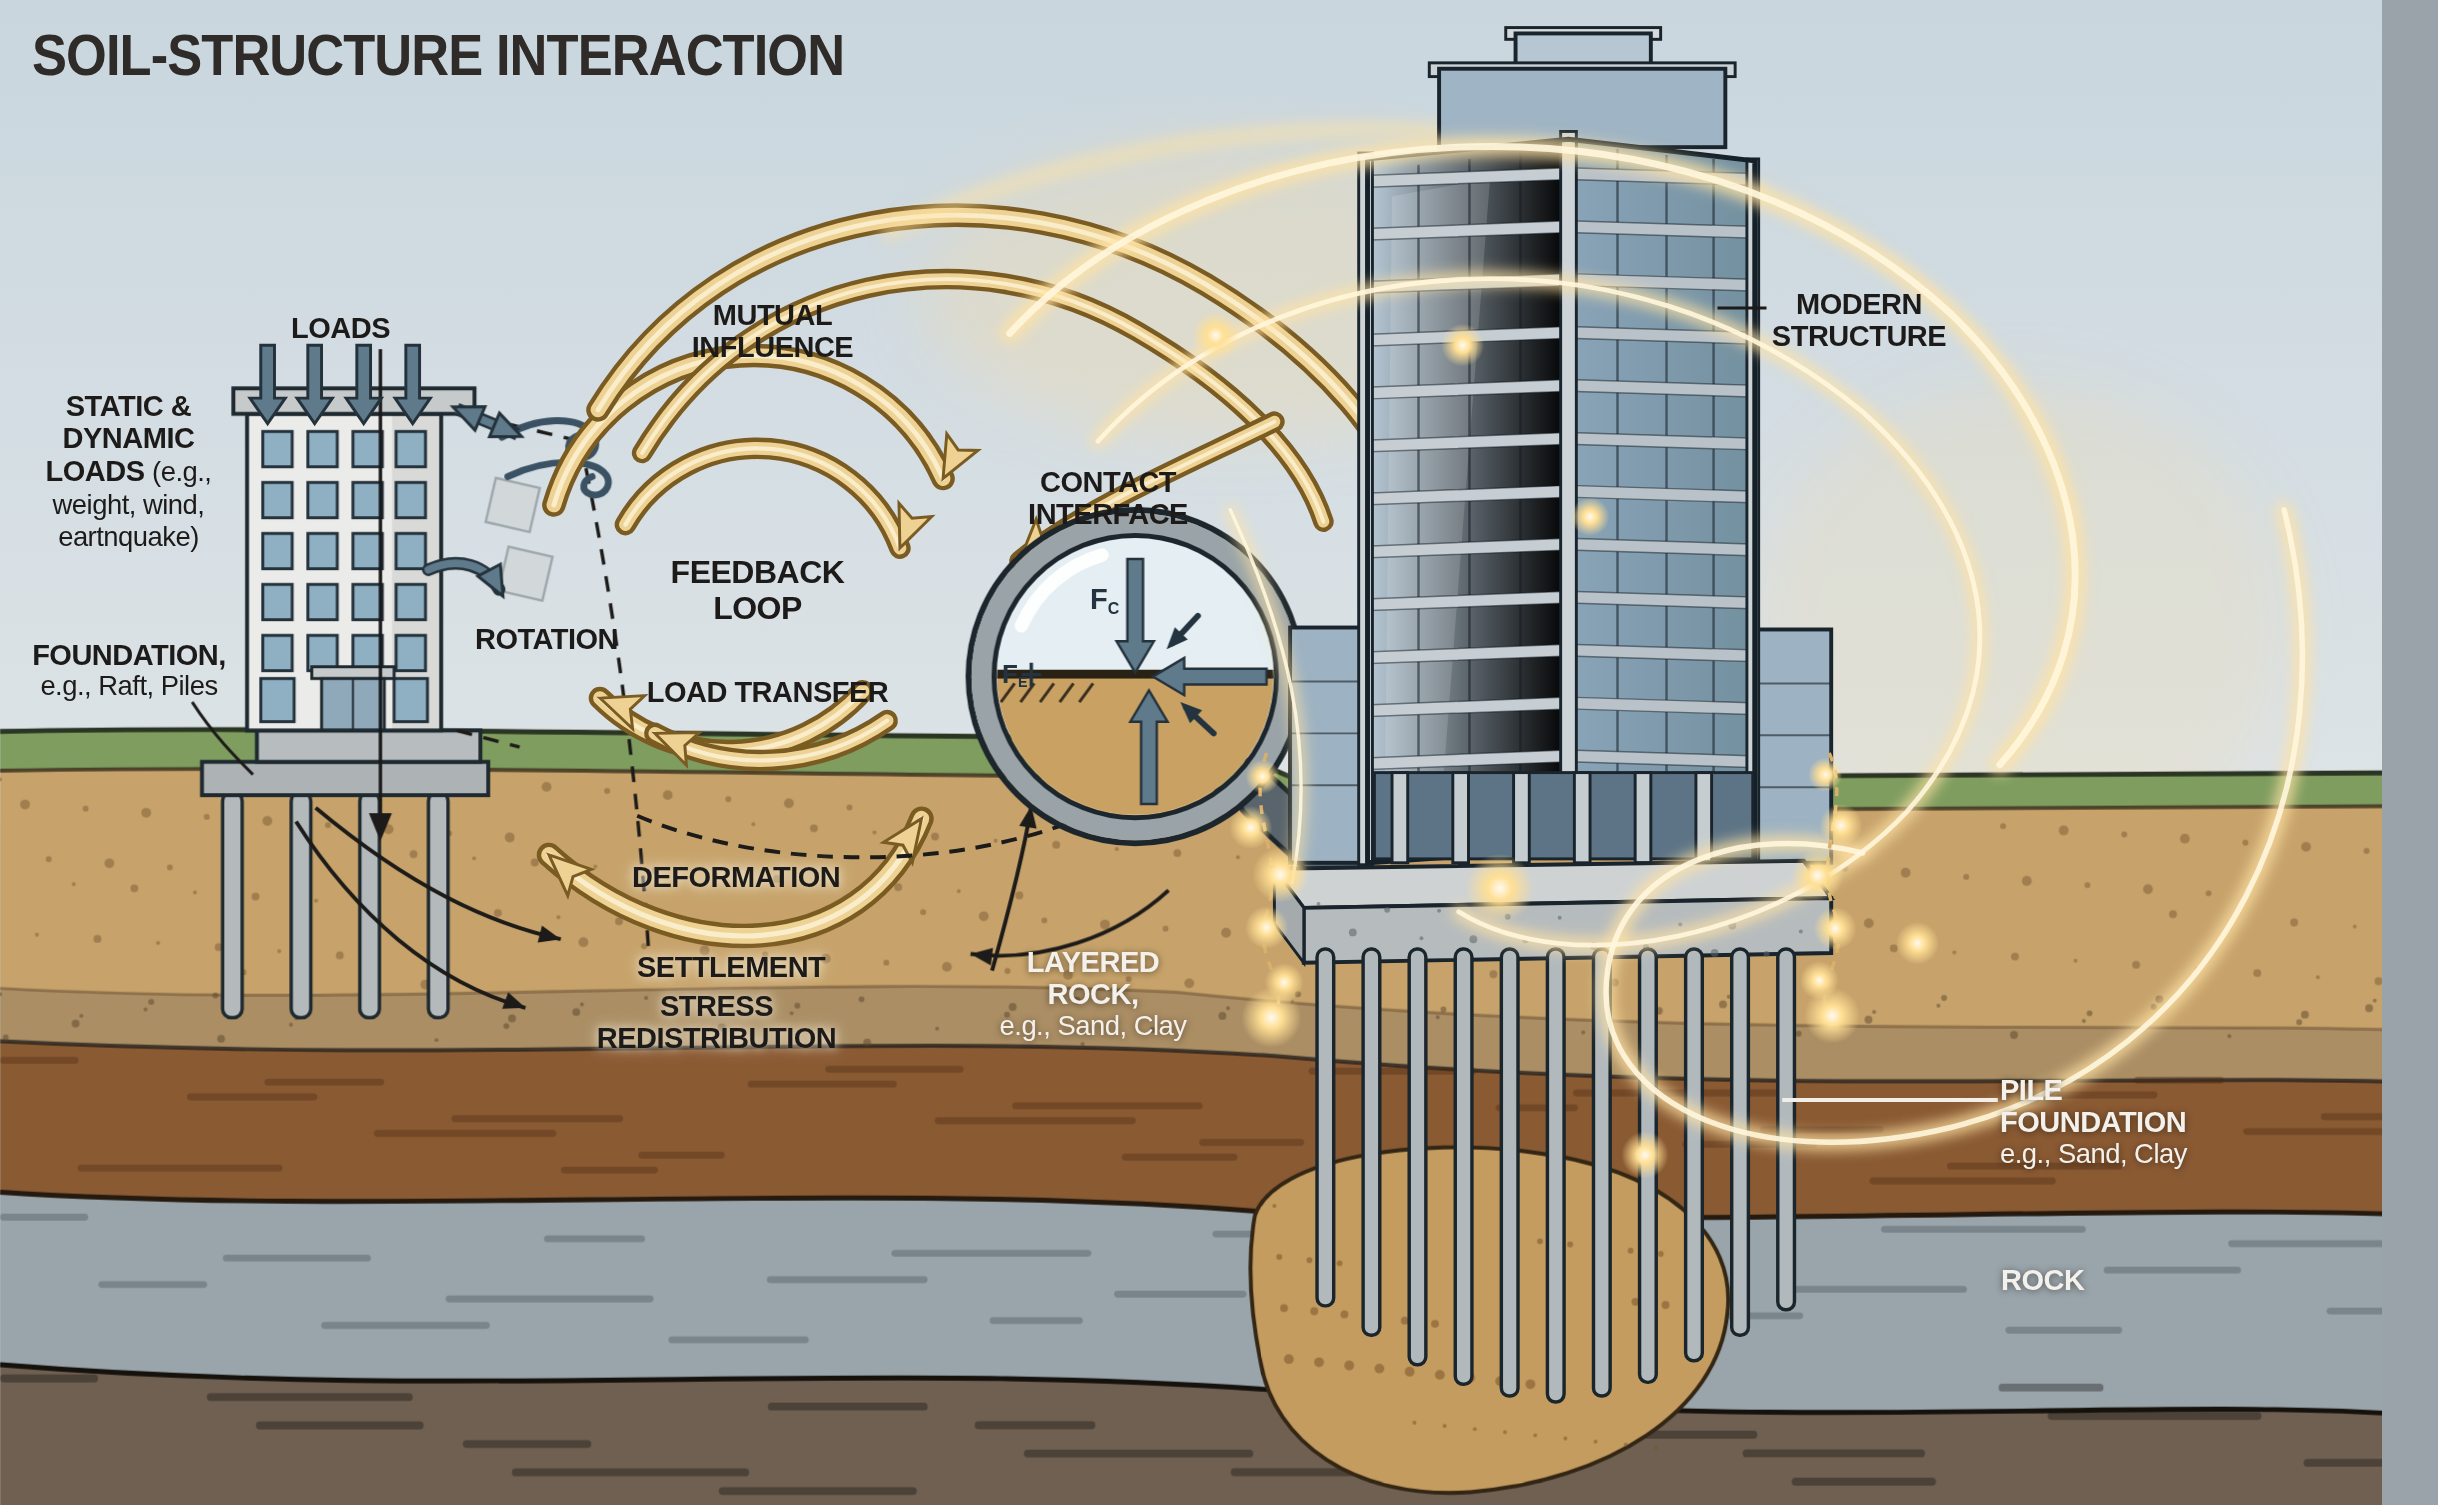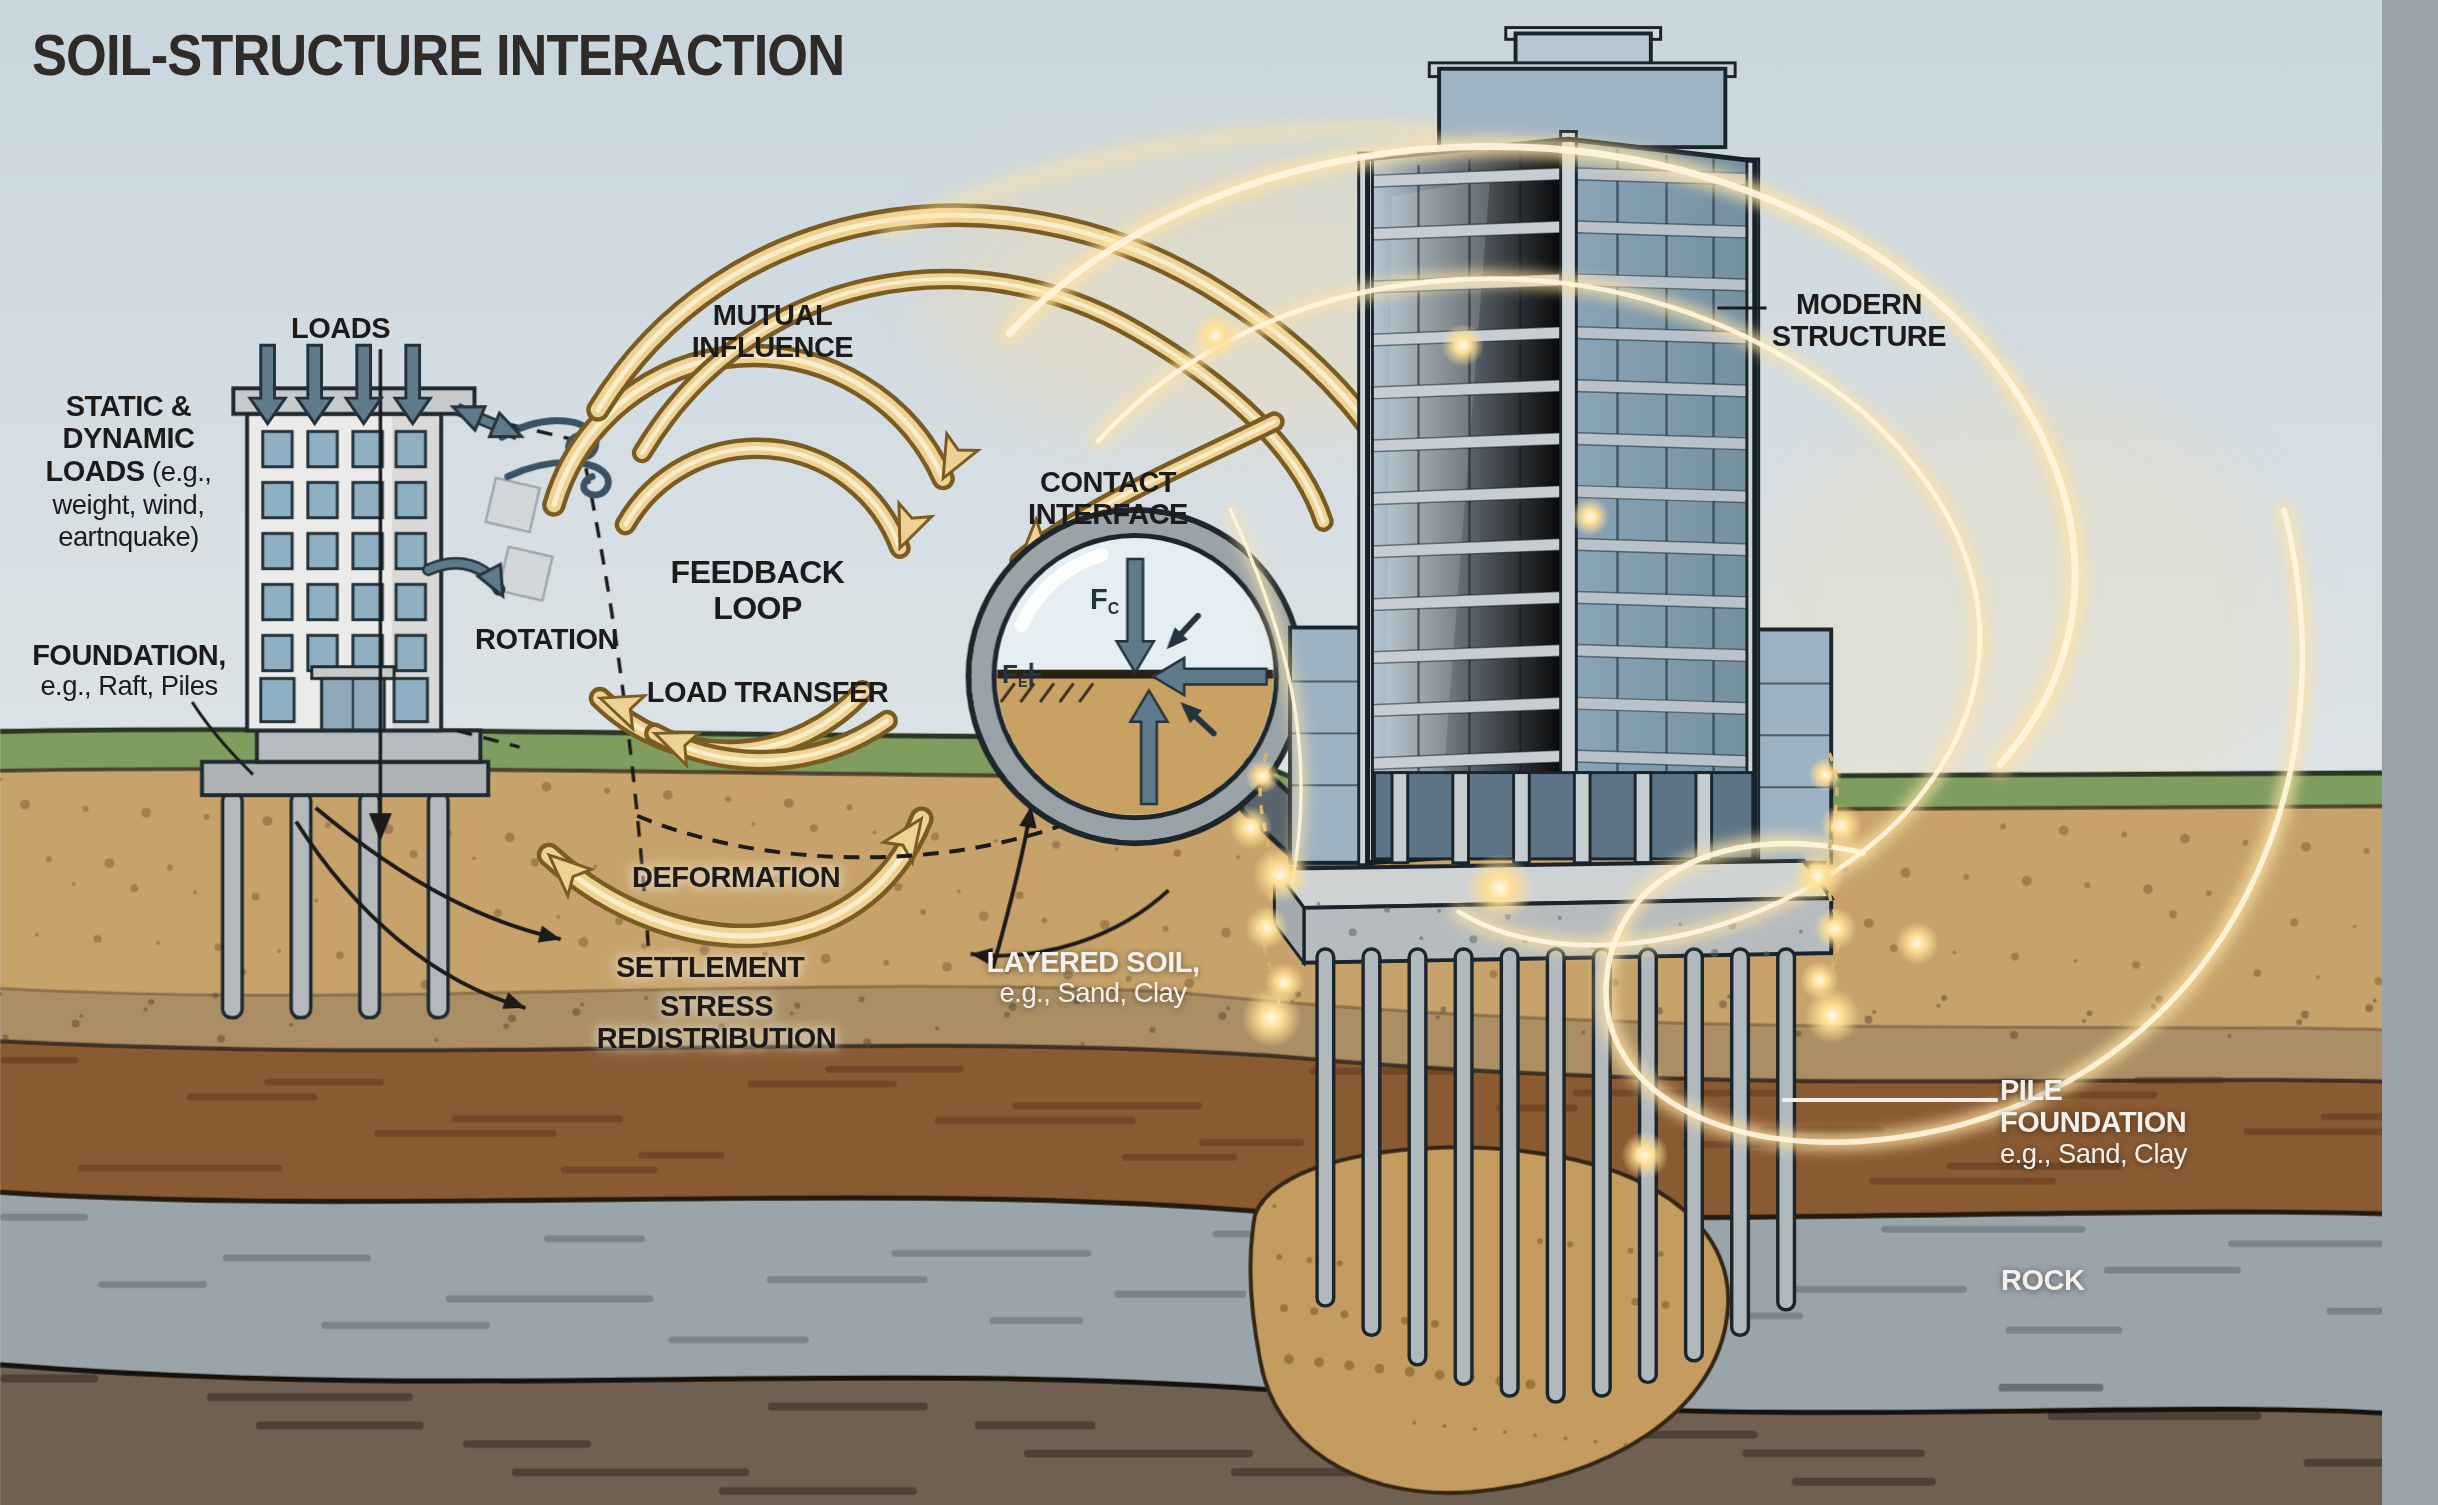--- a/index.html
+++ b/index.html
@@ -732,25 +732,25 @@
 <div class="lbl c" style="left:25.5px;top:390px;width:206px"><span class="b">STATIC &amp; DYNAMIC LOADS</span> <span class="r">(e.g., weight, wind, eartnquake)</span></div>
 <div class="lbl c" style="left:655px;top:299px;width:235px">MUTUAL INFLUENCE</div>
 <div class="lbl c" style="left:635px;top:555px;width:245px;font-size:32px">FEEDBACK LOOP</div>
 <div class="lbl c" style="left:645px;top:676px;width:245px">LOAD TRANSFER</div>
 <div class="lbl c" style="left:463px;top:623px;width:167px">ROTATION</div>
 <div class="lbl c" style="left:23.5px;top:639px;width:211px">
       <span style="display:block">FOUNDATION,</span>
       <span class="r" style="display:block">e.g., Raft, Piles</span>
     </div>
 <div class="lbl c soft" style="left:632px;top:861px;width:196px">DEFORMATION</div>
-<div class="lbl c soft" style="left:616px;top:951px;width:186px">SETTLEMENT</div>
+<div class="lbl c soft" style="left:637px;top:951px;width:186px">SETTLEMENT</div>
 <div class="lbl c soft" style="left:555px;top:990px;width:323px">STRESS REDISTRIBUTION</div>
 <div class="lbl c" style="left:1010px;top:466px;width:196px">CONTACT INTERFACE</div>
 <div class="lbl c wlbl" style="left:985px;top:946px;width:216px">
-      <span style="display:block">LAYERED SOIL,</span>
+      <span style="display:block">LAYERED ROCK,</span>
       <span class="r" style="display:block">e.g., Sand, Clay</span>
     </div>
 <div class="lbl c" style="left:1766px;top:288px;width:186px">MODERN STRUCTURE</div>
 <div class="lbl wlbl" style="left:2000px;top:1074px;width:255px">
       <span style="display:block">PILE FOUNDATION</span>
       <span class="r" style="display:block">e.g., Sand, Clay</span>
     </div>
 <div class="lbl wlbl" style="left:2001px;top:1264px;width:137px">ROCK</div>
 <div class="flabel" style="left:1090px;top:583px"><span>F</span><span class="fsub">C</span></div>
 <div class="flabel big" style="left:1002px;top:659px"><span>F</span><span class="fsub">E</span></div>

